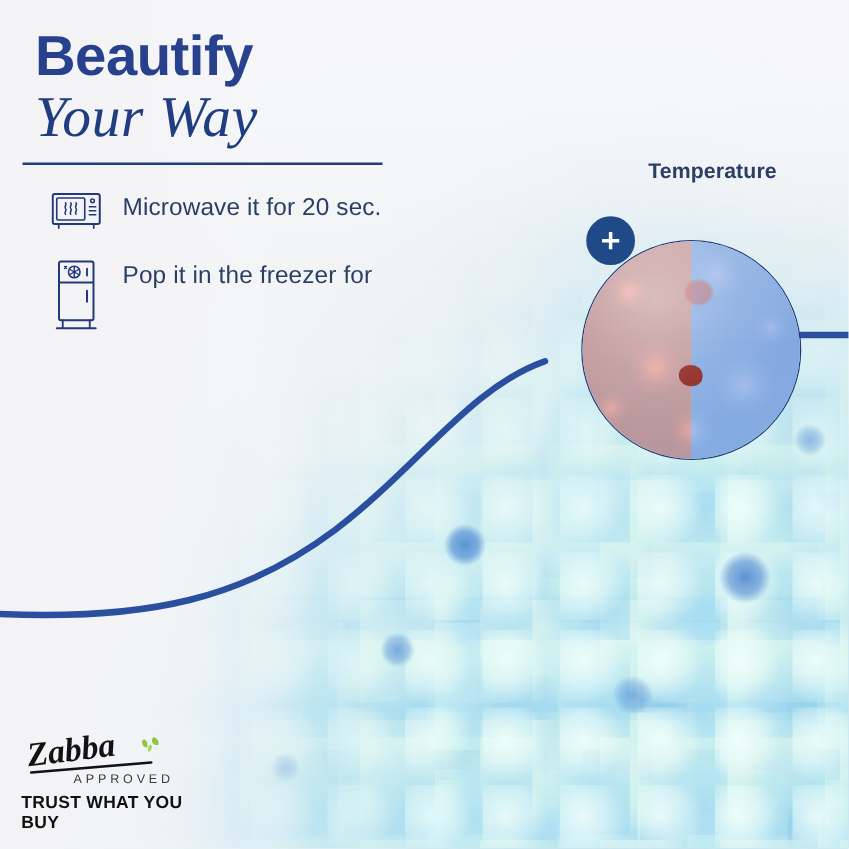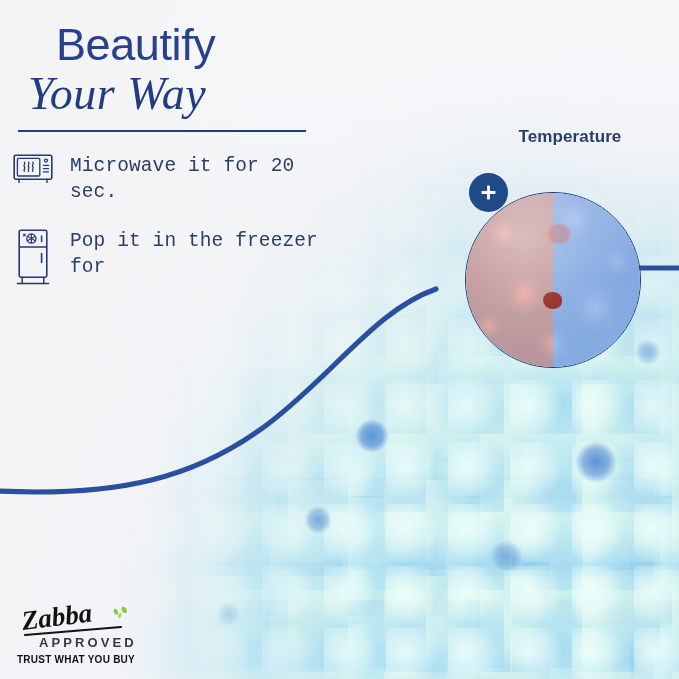--- a/index.html
+++ b/index.html
@@ -96,25 +96,24 @@
   
   .headline {
     position: absolute;
     left: 28px;
     top: 22px;
     width: 340px;
   }
   .headline .line1 {
     font-family: "Liberation Sans", sans-serif;
     font-size: 45px;
-    font-weight: 400;
+    font-weight: 700;
     letter-spacing: -0.4px;
     color: #27418c;
     line-height: 1.02;
-    margin-left: 28px;
   }
   .headline .line2 {
     font-family: Liberation Serif, serif;
     font-style: italic;
     font-size: 46px;
     font-weight: 400;
     color: #1f3d80;
     line-height: 1.05;
     margin-top: 2px;
     letter-spacing: 0.5px;
@@ -124,24 +123,23 @@
     left: 18px;
     top: 130px;
     width: 288px;
     height: 2px;
     background: #1f3d80;
   }
 
   
   .features {
     position: absolute;
-    left: 10px;
+    left: 38px;
     top: 152px;
     width: 330px;
-    font-family: Liberation Mono, monospace;
   }
   .feature {
     display: flex;
     align-items: flex-start;
     gap: 14px;
     margin-bottom: 22px;
   }
   .feature .icon {
     flex: 0 0 auto;
     width: 46px;
@@ -260,29 +258,30 @@
     position: absolute;
     left: 17px;
     bottom: 14px;
     width: 142px;
   }
   .logo-mark {
     position: relative;
     height: 34px;
   }
   .logo-approved {
-    font-size: 13px;
+    font-size: 10px;
     letter-spacing: 3.1px;
     color: #3a3a3a;
-    font-weight: 700;
+    font-weight: 400;
+    text-align: center;
     margin-top: -3px;
     padding-left: 22px;
   }
   .logo-tagline {
-    font-size: 10px;
+    font-size: 14px;
     font-weight: 700;
     color: #111111;
     letter-spacing: 0.25px;
     margin-top: 4px;
   }
 </style>
 </head>
 <body>
 
 <div id="canvas">

